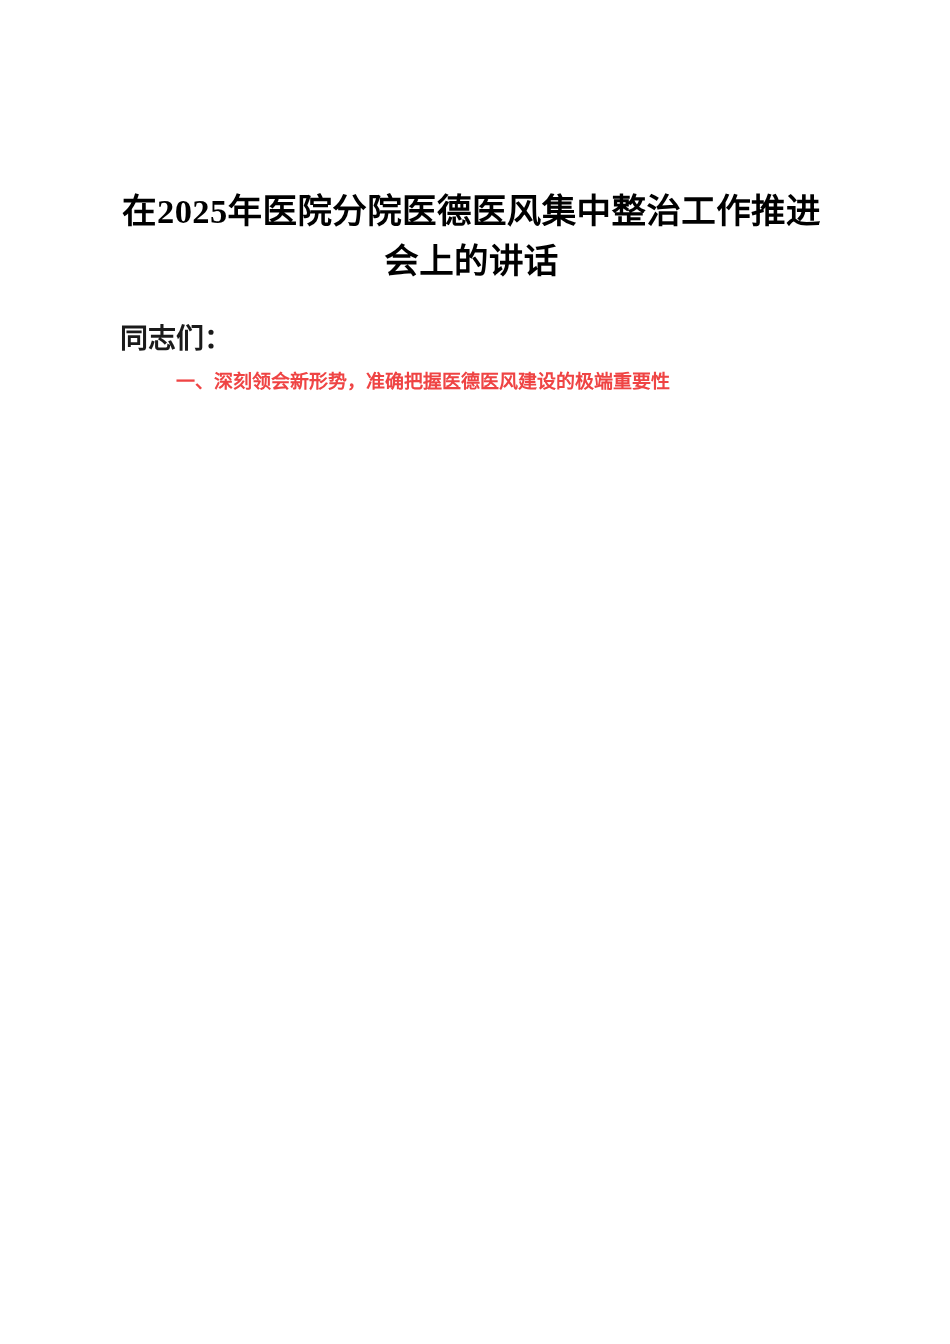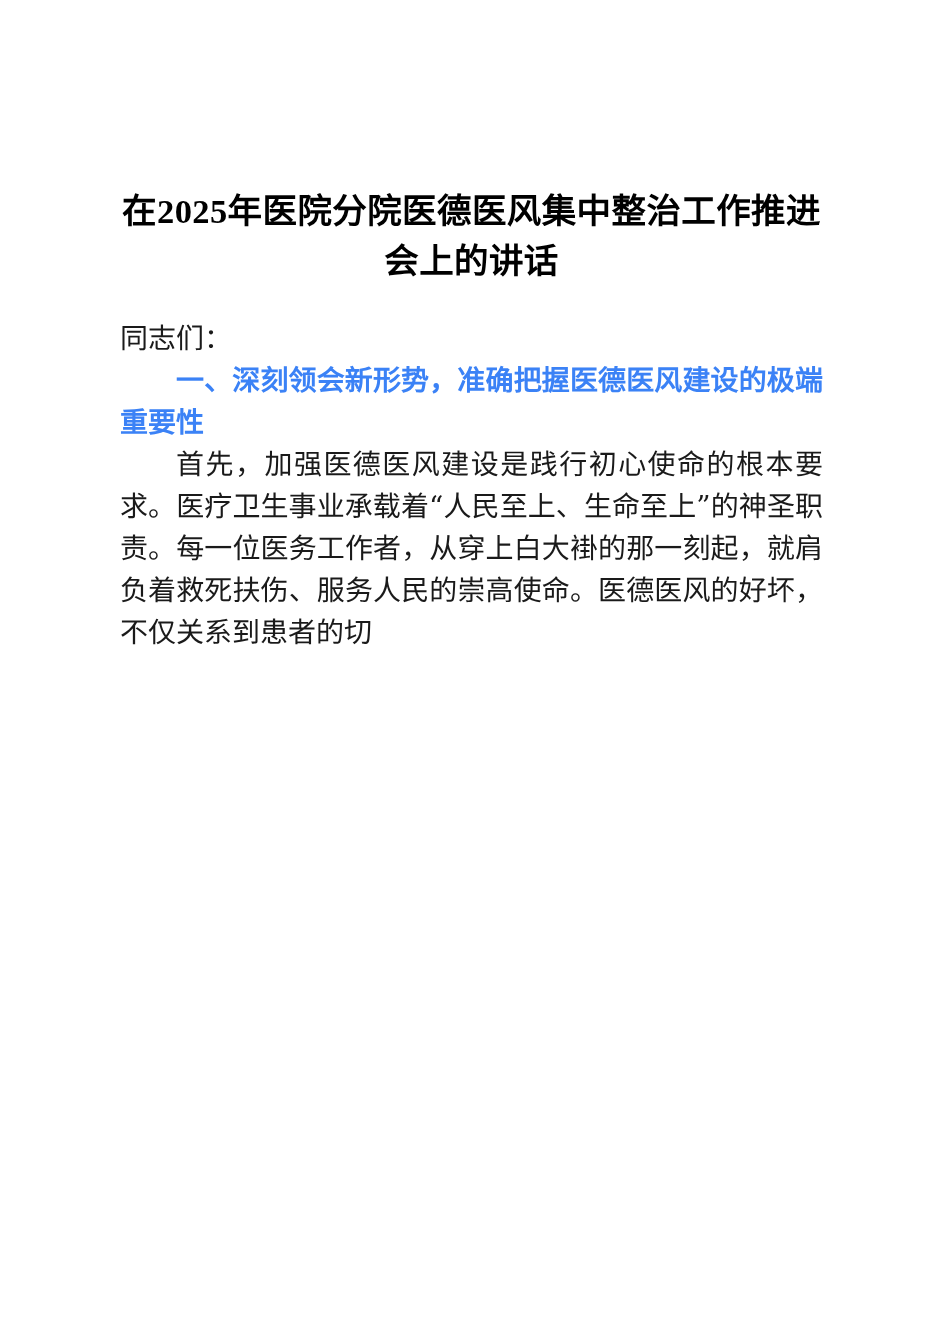--- a/index.html
+++ b/index.html
@@ -60,51 +60,51 @@
     word-break: break-all;
     color: #1a1a1a;
   }
 
   .para.indent {
     text-indent: 56px;
   }
 
   .para.salutation {
     text-indent: 0;
+    font-weight: bold;
   }
 
   .section-heading {
     margin: 0;
     padding: 0;
     font-family: "DejaVu Serif", "Liberation Serif", serif;
     font-weight: 700;
-    font-size: 28px;
+    font-size: 19px;
     line-height: 42px;
     text-indent: 56px;
     text-align: justify;
     text-align-last: left;
     text-justify: inter-character;
     word-break: break-all;
-    color: #3b82f6;
+    color: #ef4444;
   }
 
   .gap-after-title { height: 32px; }
 </style>
 </head>
 <body>
 
 <div class="page">
   <div class="content">
 
     <h1 class="doc-title">在2025年医院分院医德医风集中整治工作推进会上的讲话</h1>
 
     <div class="gap-after-title"></div>
 
     <p class="para salutation">同志们：</p>
 
 
     <p class="section-heading">一、深刻领会新形势，准确把握医德医风建设的极端重要性</p>
 
 
-    <p class="para indent">首先，加强医德医风建设是践行初心使命的根本要求。医疗卫生事业承载着“人民至上、生命至上”的神圣职责。每一位医务工作者，从穿上白大褂的那一刻起，就肩负着救死扶伤、服务人民的崇高使命。医德医风的好坏，不仅关系到患者的切</p>
 
   </div>
 </div>
 
 </body></html>

